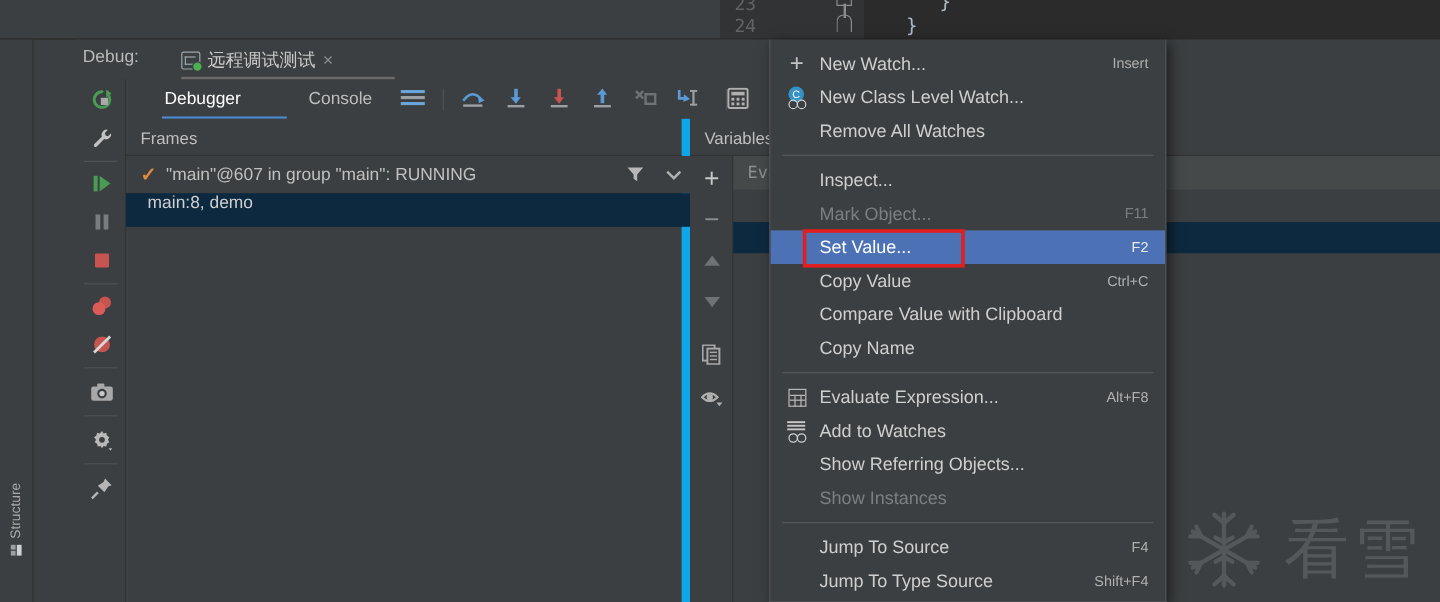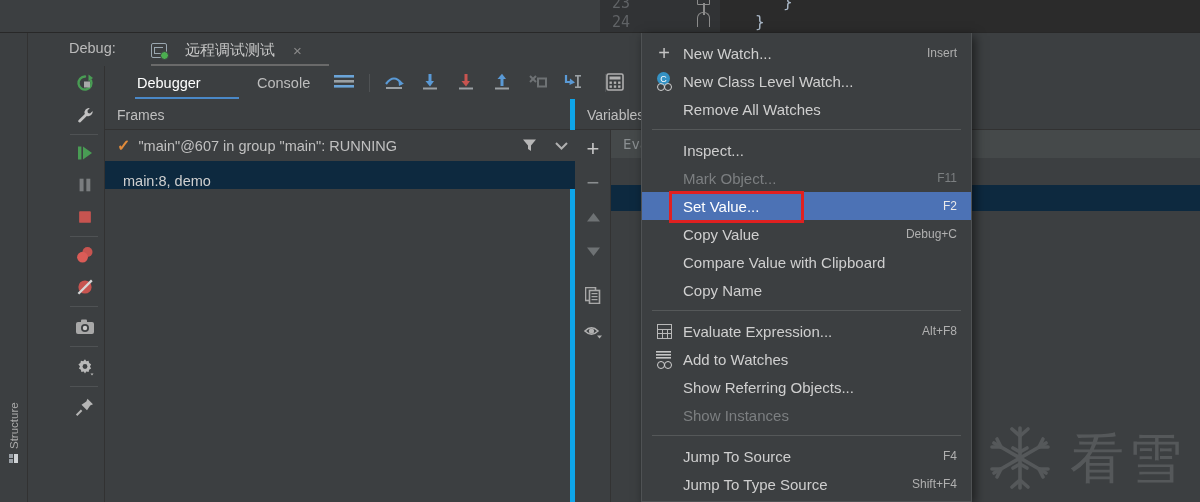--- a/index.html
+++ b/index.html
@@ -79,21 +79,21 @@
   }
   .debug-header {
     position: absolute; left: 0; top: 0; width: 1172px; height: 33px;
   }
   .debug-label {
     position: absolute; left: 6px; top: 7px;
     color: #bbbbbb; font-size: 14.5px;
   }
   .debug-tab {
     position: absolute; left: 88px; top: 4px; height: 26px;
-    display: flex; align-items: center; gap: 18px;
+    display: flex; align-items: center; gap: 6px;
   }
   .tab-icon {
     position: relative; width: 16px; height: 15px;
     border: 1.6px solid #9aa7b0; border-radius: 2px;
   }
   .tab-icon::before {
     content: ""; position: absolute; left: 2px; top: 3px; width: 8px; height: 5px;
     border: 1.4px solid #9aa7b0; border-right: none;
   }
   .tab-icon::after {
@@ -133,39 +133,39 @@
   .tb-icon {
     position: absolute; top: 7px; width: 22px; height: 20px;
   }
   .tb-sep-v {
     position: absolute; top: 8px; width: 1px; height: 18px; background: #4f5254;
   }
 
   
   .frames-pane {
     position: absolute; left: 42px; top: 66px; width: 470px; height: 403px;
-    background: #3c3f41; border-right: 5px solid #0ea5e9;
+    background: #3c3f41; border-right: 7px solid #0ea5e9;
   }
   .pane-title {
     position: absolute; left: 12px; top: 8px; color: #bfbfbf; font-size: 14px;
   }
   .pane-title-bar-border {
     position: absolute; left: 0; top: 30px; width: 100%; height: 1px; background: #323232;
   }
   .thread-row {
     position: absolute; left: 0; top: 31px; width: 470px; height: 31px;
     display: flex; align-items: center; background: #3c3f41;
   }
   .thread-check {
     margin-left: 12px; color: #e08b3c; font-size: 16px; font-weight: bold;
   }
   .thread-text { margin-left: 8px; color: #c0c0c0; font-size: 14.5px; }
   .frame-row {
     position: absolute; left: 0; top: 62px; width: 470px; height: 28px;
-    background: #0d293f; display: flex; align-items: flex-end;
+    background: #0d293f; display: flex; align-items: flex-start;
   }
   .frame-text { margin-left: 18px; color: #d0d0d0; font-size: 14.5px; }
 
   .vars-pane {
     position: absolute; left: 512px; top: 66px; width: 660px; height: 403px;
     background: #3c3f41;
   }
   .vars-vtoolbar {
     position: absolute; left: 0; top: 31px; width: 36px; height: 372px;
     background: #3c3f41; border-right: 1px solid #333; 
@@ -590,21 +590,21 @@
     <div class="mi selected">
       <span class="mi-icon"></span>
       <span class="mi-label sel">Set Value...</span>
       <span class="mi-key sel">F2</span>
       <span class="red-box"></span>
     </div>
 
     <div class="mi">
       <span class="mi-icon"></span>
       <span class="mi-label">Copy Value</span>
-      <span class="mi-key">Debug+C</span>
+      <span class="mi-key">Ctrl+C</span>
     </div>
 
     <div class="mi">
       <span class="mi-icon"></span>
       <span class="mi-label">Compare Value with Clipboard</span>
       <span class="mi-key"></span>
     </div>
 
     <div class="mi">
       <span class="mi-icon"></span>

